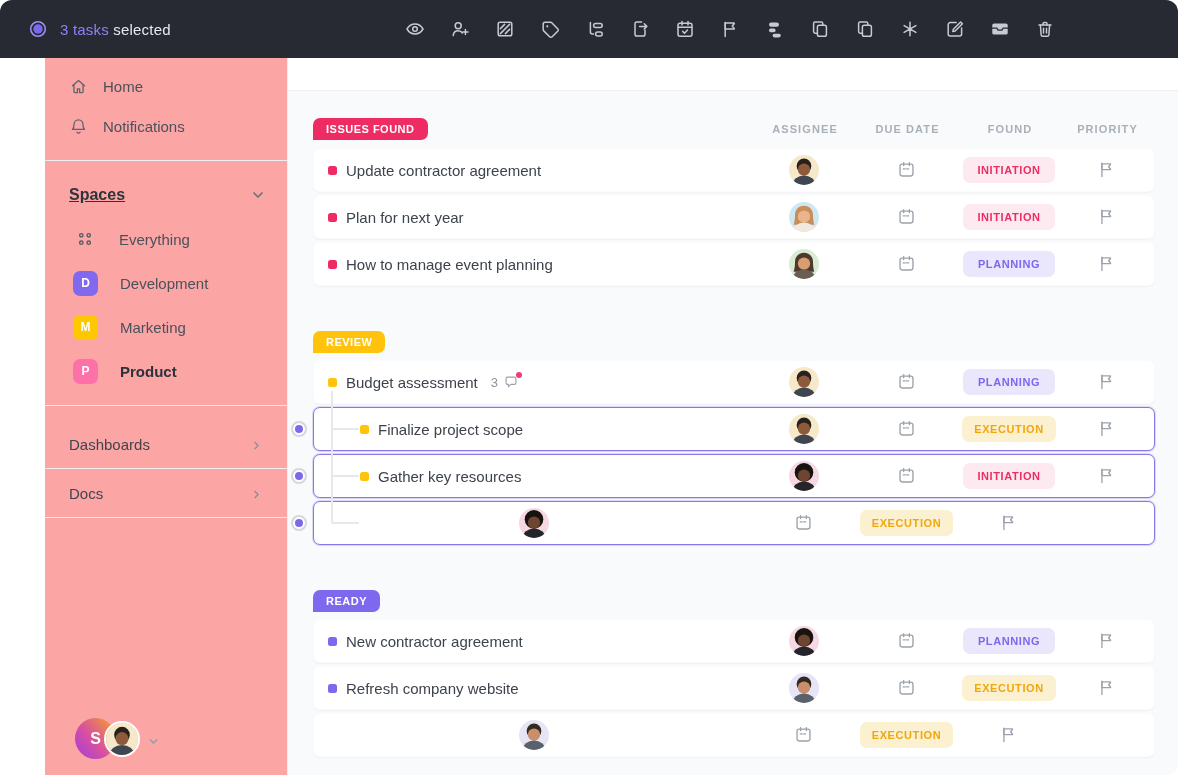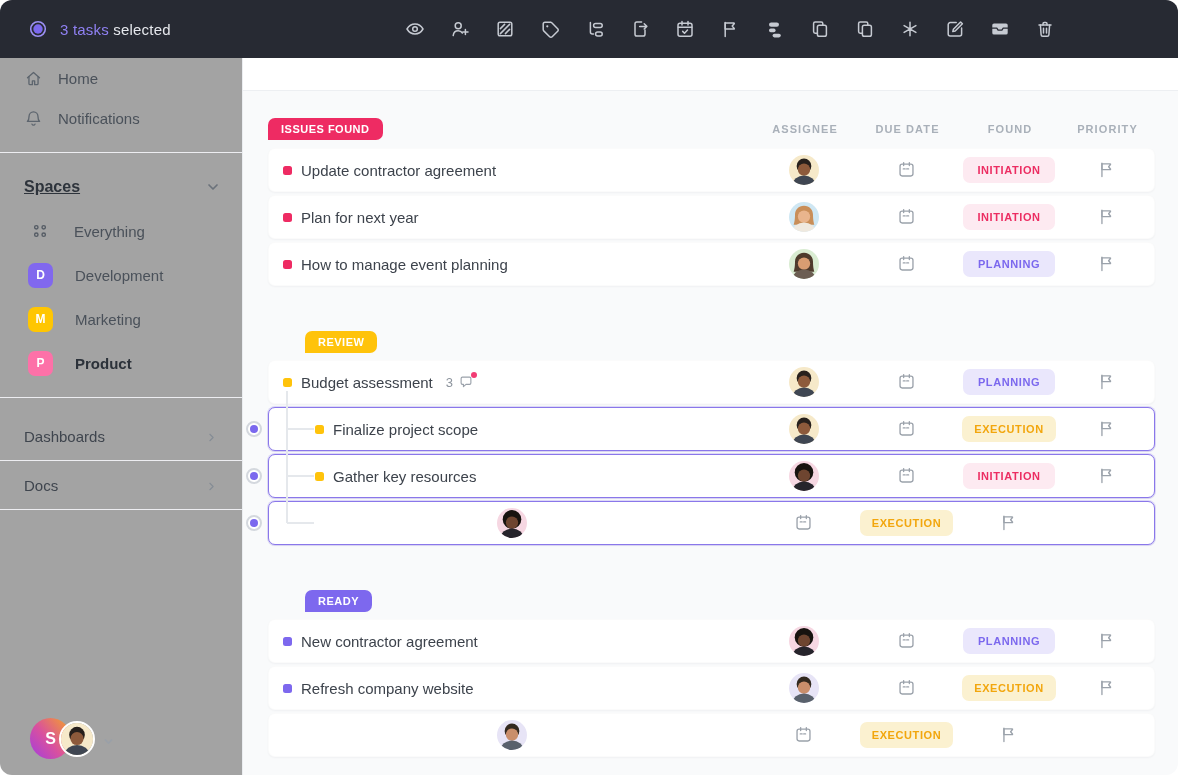--- a/index.html
+++ b/index.html
@@ -11,21 +11,21 @@
   .sel-chip { display:flex; align-items:center; gap:12px; }
   .sel-chip svg { width:20px; height:20px; display:block; }
   .sel-text { font-size:15px; color:#e6e8ed; letter-spacing:.2px; }
   .sel-text .count { color:#8f80f2; }
   .tb-icons { display:flex; align-items:center; gap:23px; margin-left:233px; }
   .tb-btn { width:22px; height:22px; display:flex; align-items:center; justify-content:center; color:#c6cad2; cursor:pointer; background:none; border:none; }
   .tb-btn svg { width:20px; height:20px; stroke:currentColor; stroke-width:1.5; fill:none; stroke-linecap:round; stroke-linejoin:round; }
 
   
   .body { flex:1; display:flex; min-height:0; }
-  .sidebar { width:243px; flex:0 0 243px; background:#a3a3a3; border-right:1px solid #ebedf0; position:relative; padding-top:0; }
+  .sidebar { width:243px; flex:0 0 243px; background:#fca5a5; border-right:1px solid #ebedf0; position:relative; padding-top:8px;margin-left:45px; }
   .sb-item { height:40px; display:flex; align-items:center; gap:15px; padding:0 24px; font-size:15px; color:#4a515a; cursor:pointer; }
   .sb-item .icon { width:19px; height:19px; color:#5d656e; flex:0 0 19px; }
   .sb-item .icon svg { width:19px; height:19px; stroke:currentColor; stroke-width:1.4; fill:none; stroke-linecap:round; stroke-linejoin:round; }
   .divider { height:1px; background:#ededf1; margin:14px 0; }
   .sb-header { height:40px; display:flex; align-items:center; justify-content:space-between; padding:0 22px 0 24px; font-size:16px; font-weight:700; color:#2e343c; cursor:pointer;text-decoration:underline; }
   .sb-header .chev { color:#6b727b; width:14px; height:14px; }
   .sb-header .chev svg { width:14px; height:14px; stroke:currentColor; stroke-width:1.7; fill:none; stroke-linecap:round; stroke-linejoin:round; }
   .space-item { height:40px; margin:4px 0; display:flex; align-items:center; gap:22px; padding:0 24px 0 28px; font-size:15px; color:#4a515a; cursor:pointer; }
   .space-item.active { font-weight:700; color:#2c323a; }
   .space-avatar { width:25px; height:25px; border-radius:7px; display:flex; align-items:center; justify-content:center; color:#fff; font-size:12px; font-weight:700; flex:0 0 25px; }
@@ -44,21 +44,21 @@
   
   .main { flex:1; display:flex; flex-direction:column; min-width:0; background:#fff;gap:12px; }
   .main-top { height:20px; flex:0 0 20px; background:#fff; }
   .main-scroll { flex:1; background:#f9fafb; border-top:1px solid #edeff2; padding:26px 23px 18px 25px; overflow:hidden; }
   .grid { display:grid; grid-template-columns:minmax(0,1fr) 100px 105px 100px 95px; align-items:center; }
   .list-header { height:24px; margin-bottom:7px; }
   .col-h { font-size:11px; font-weight:600; letter-spacing:1.1px; color:#a9b0b9; text-align:center; cursor:pointer; }
   .group-label { display:inline-block; padding:5px 13px 5px 13px; border-radius:7px 7px 7px 0; color:#fff; font-size:11px; font-weight:700; letter-spacing:.5px; }
   .group { position:relative; }
   .group + .group { margin-top:45px; }
-  .group .group-label { margin-bottom:7px;margin-left:37px; }
+  .group .group-label { margin-bottom:7px; }
   .rows { position:relative; }
   .row { height:44px; background:#fff; border-radius:7px; margin-bottom:3px; box-shadow:0 1px 2px rgba(25,30,60,.04); position:relative; border:1px solid rgba(0,0,0,0.015); cursor:pointer; }
   .row.selected { border:1px solid #8a77ea; box-shadow:0 0 0 1px rgba(138,119,234,.25), 0 1px 2px rgba(25,30,60,.04); }
   .title-cell { display:flex; align-items:center; padding-left:14px; min-width:0; }
   .title-cell.sub { padding-left:46px; }
   .bullet { width:9px; height:9px; border-radius:2.5px; flex:0 0 9px; margin-right:9px; }
   .t-title { font-size:15px; color:#3d434c; white-space:nowrap; overflow:hidden; text-overflow:ellipsis; }
   .t-meta { display:flex; align-items:center; gap:5px; margin-left:13px; color:#8d949d; font-size:13px; }
   .t-meta .icon { width:16px; height:16px; position:relative; color:#9aa1aa; }
   .t-meta .icon svg { width:16px; height:16px; stroke:currentColor; stroke-width:1.4; fill:none; stroke-linecap:round; stroke-linejoin:round; }

